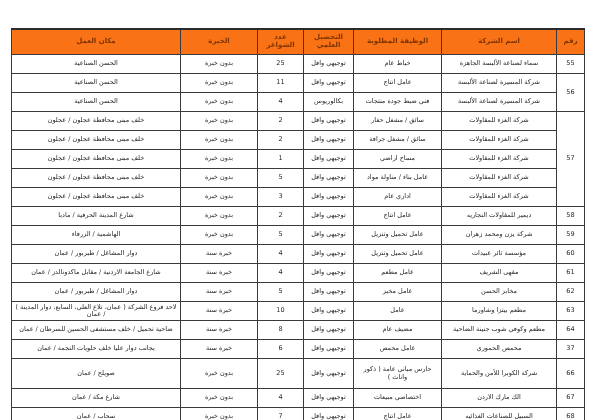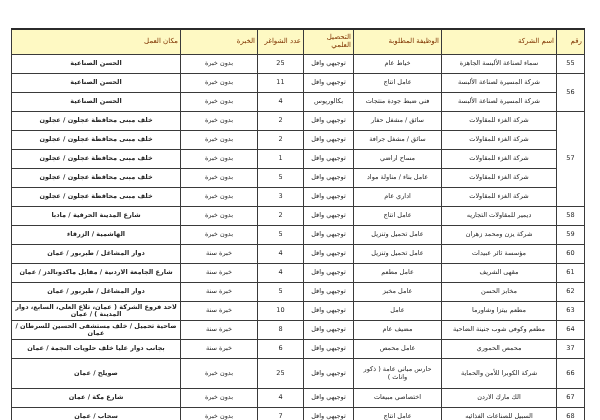--- a/index.html
+++ b/index.html
@@ -8,34 +8,34 @@
     font-family:"DejaVu Sans", sans-serif;
     overflow:hidden;
   }
   .sheet{position:relative;width:600px;height:420px;background:#ffffff;}
   table.vac{
     position:absolute;top:28px;right:15px;
     border-collapse:collapse;table-layout:fixed;
     border:1.5px solid #2b2b2b;
   }
   table.vac th{
-    background:#fef9c3;color:#7f3300;
-    font-weight:normal;font-size:7px;line-height:1.1;
+    background:#f97316;color:#7f3300;
+    font-weight:bold;font-size:7px;line-height:1.1;
     height:22px;border:1px solid #3a3a3a;border-top:2px solid #2b2b2b;
-    padding:1px 2px;text-align:right;vertical-align:middle;
+    padding:1px 2px;text-align:center;vertical-align:middle;
   }
   table.vac td{
     font-size:6.5px;line-height:1.15;color:#262626;
     height:16px;border:1px solid #3a3a3a;
     padding:1px 2px;text-align:center;vertical-align:middle;
     overflow:hidden;
   }
   td.col-num{font-size:6.5px;color:#333;}
   td.col-vacancies{font-weight:normal;font-size:7px;}
-  td.col-workplace{font-size:6px;font-weight:bold;}
+  td.col-workplace{font-size:6px;}
   tr.tall td{height:27px;margin-top:36px;}
   .c-num{width:28px}.c-company{width:115px}.c-job{width:88px}
   .c-education{width:50px}.c-vacancies{width:46px}
   .c-experience{width:77px}.c-workplace{width:169px}
 </style>
 </head>
 <body>
 
 <div class="sheet">
   <table class="vac">

